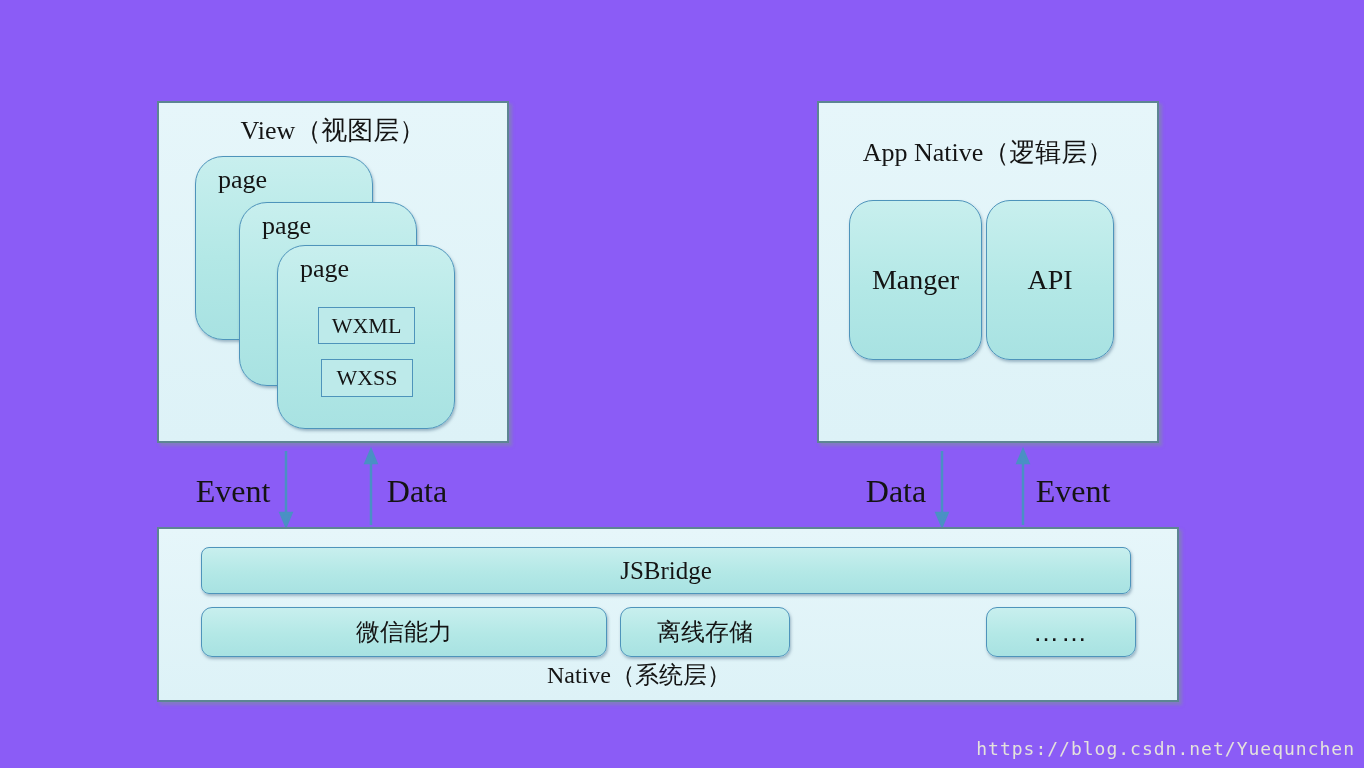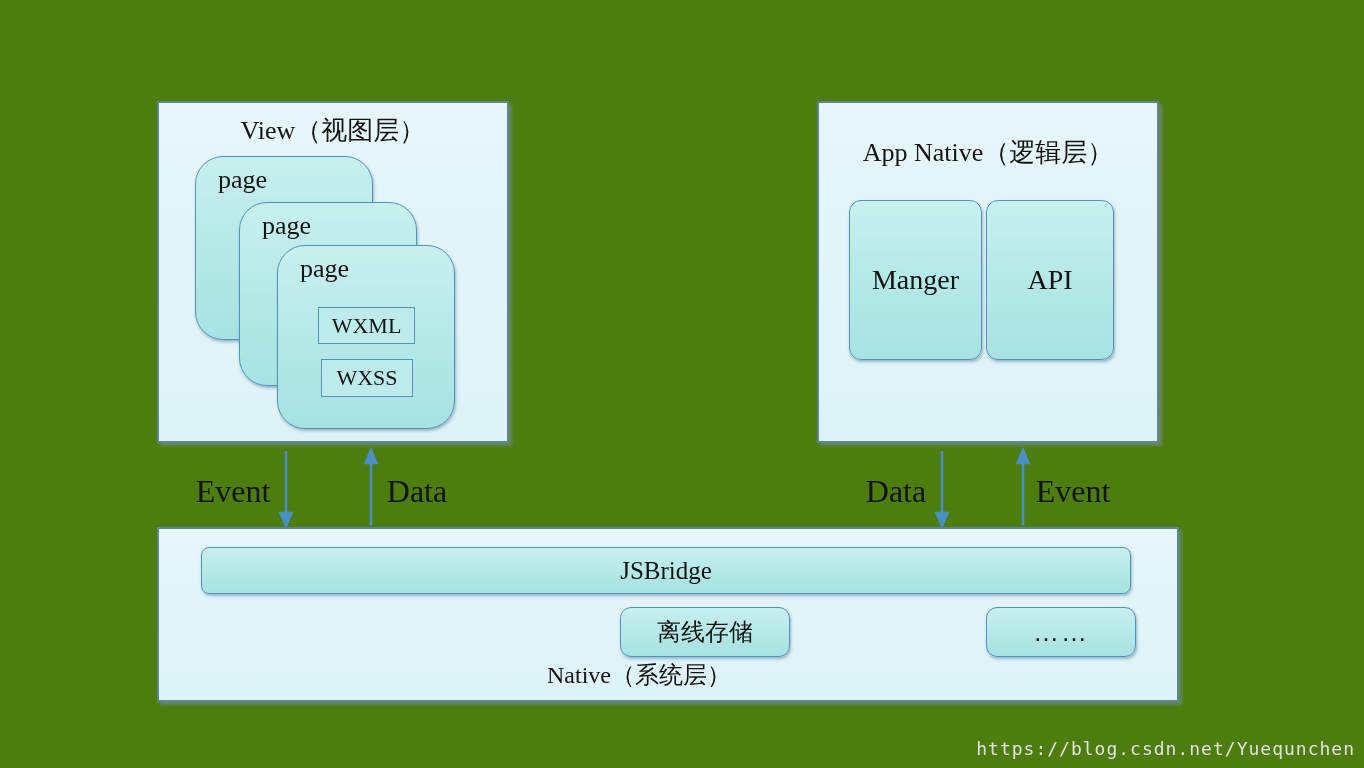--- a/index.html
+++ b/index.html
@@ -1,19 +1,19 @@
 <!DOCTYPE html>
 <html><head>
 <meta charset="utf-8">
 <style>
   html,body{margin:0;padding:0;background:#ffffff;}
   .canvas{
     position:relative;
     width:1364px;height:768px;
-    background:#4d7c0f;
+    background:#8b5cf6;
     overflow:hidden;
     font-family:"Liberation Serif", serif;
     color:#141414;
   }
   
   .layer-box{
     position:absolute;
     background:linear-gradient(180deg,#e6f6fa 0%,#ddf2f7 100%);
     border:2px solid #5d8593;
     box-shadow:3px 3px 3px rgba(125,145,155,.55);
@@ -42,21 +42,21 @@
   .code-box{
     position:absolute;box-sizing:border-box;
     background:#bdeaea;
     border:1.5px solid #4e94bb;
     display:flex;align-items:center;justify-content:center;
     font-size:22px;
   }
   .wxml-box{left:40px;top:61px;width:97px;height:37px;}
   .wxss-box{left:43px;top:113px;width:92px;height:38px;}
   .service-card{
-    width:133px;height:160px;border-radius:12px;
+    width:133px;height:160px;border-radius:24px;
     display:flex;align-items:center;justify-content:center;
     font-size:28px;
   }
   .manger-card{left:30px;top:97px;}
   .api-card{left:167px;top:97px;width:128px;}
   
   .jsbridge-bar{
     left:42px;top:18px;width:930px;height:47px;border-radius:8px;
     display:flex;align-items:center;justify-content:center;
     font-size:25px;
@@ -136,20 +136,21 @@
       <polygon points="371,450 365.5,463 376.5,463"></polygon>
       <line x1="942" y1="451" x2="942" y2="515"></line>
       <polygon points="942,526 936.5,513 947.5,513"></polygon>
       <line x1="1023" y1="525" x2="1023" y2="461"></line>
       <polygon points="1023,450 1017.5,463 1028.5,463"></polygon>
     </g>
   </svg>
 
   <div class="layer-box native-box">
     <div class="teal jsbridge-bar">JSBridge</div>
+    <div class="teal cap-box cap-0">微信能力</div>
     <div class="teal cap-box cap-1">离线存储</div>
     <div class="teal cap-box cap-3">……</div>
     <div class="native-title">Native（系统层）</div>
   </div>
 
   <div class="watermark">https://blog.csdn.net/Yuequnchen</div>
 
 </div>
 
 </body></html>

